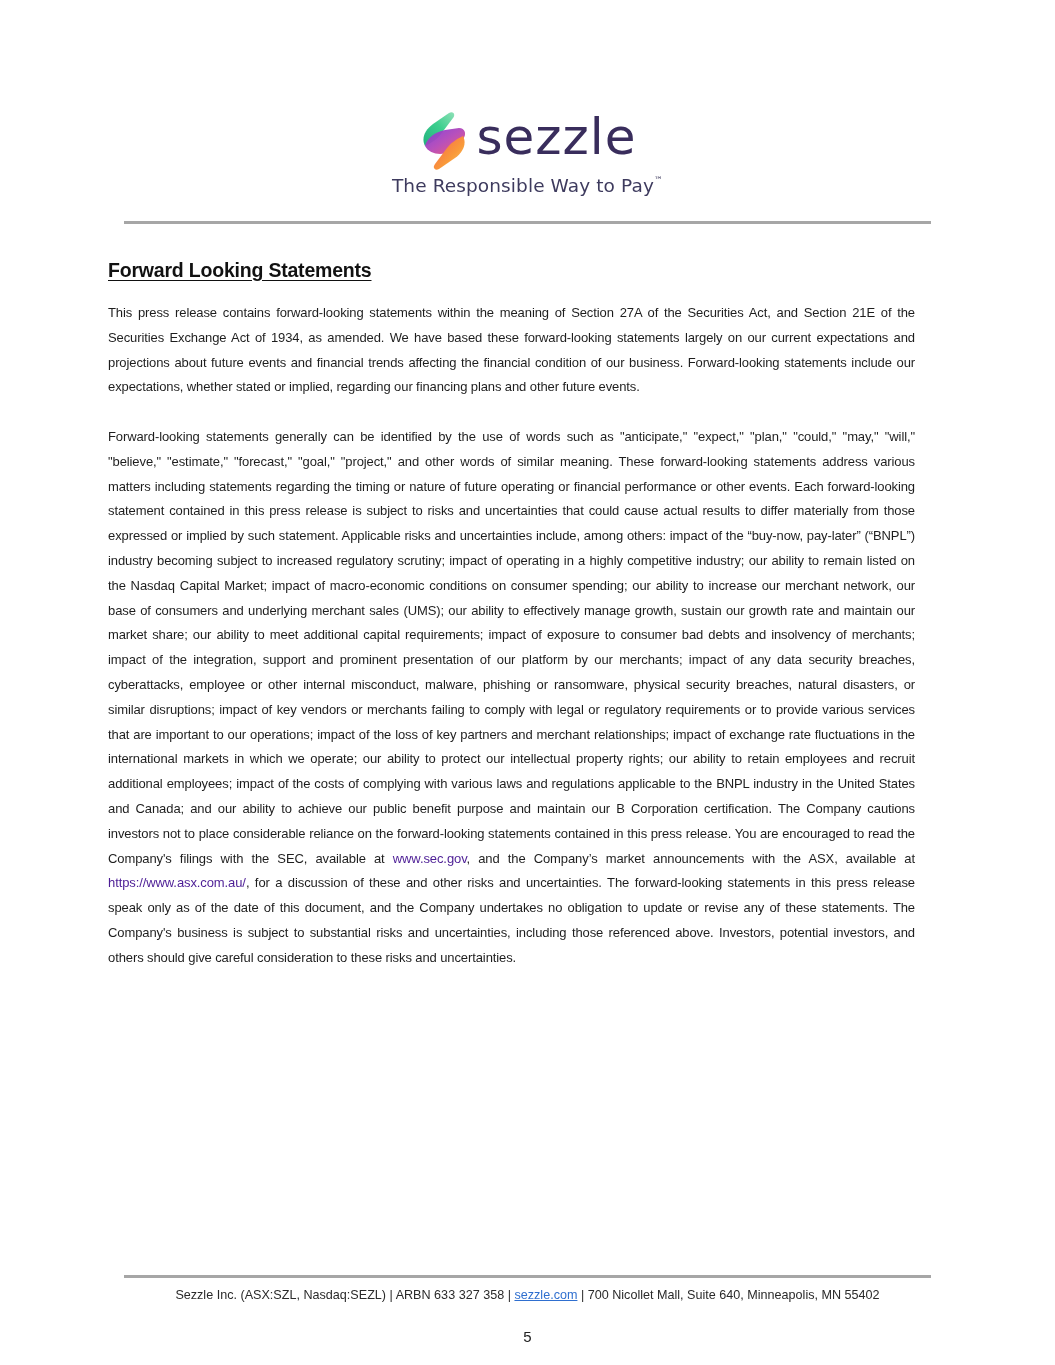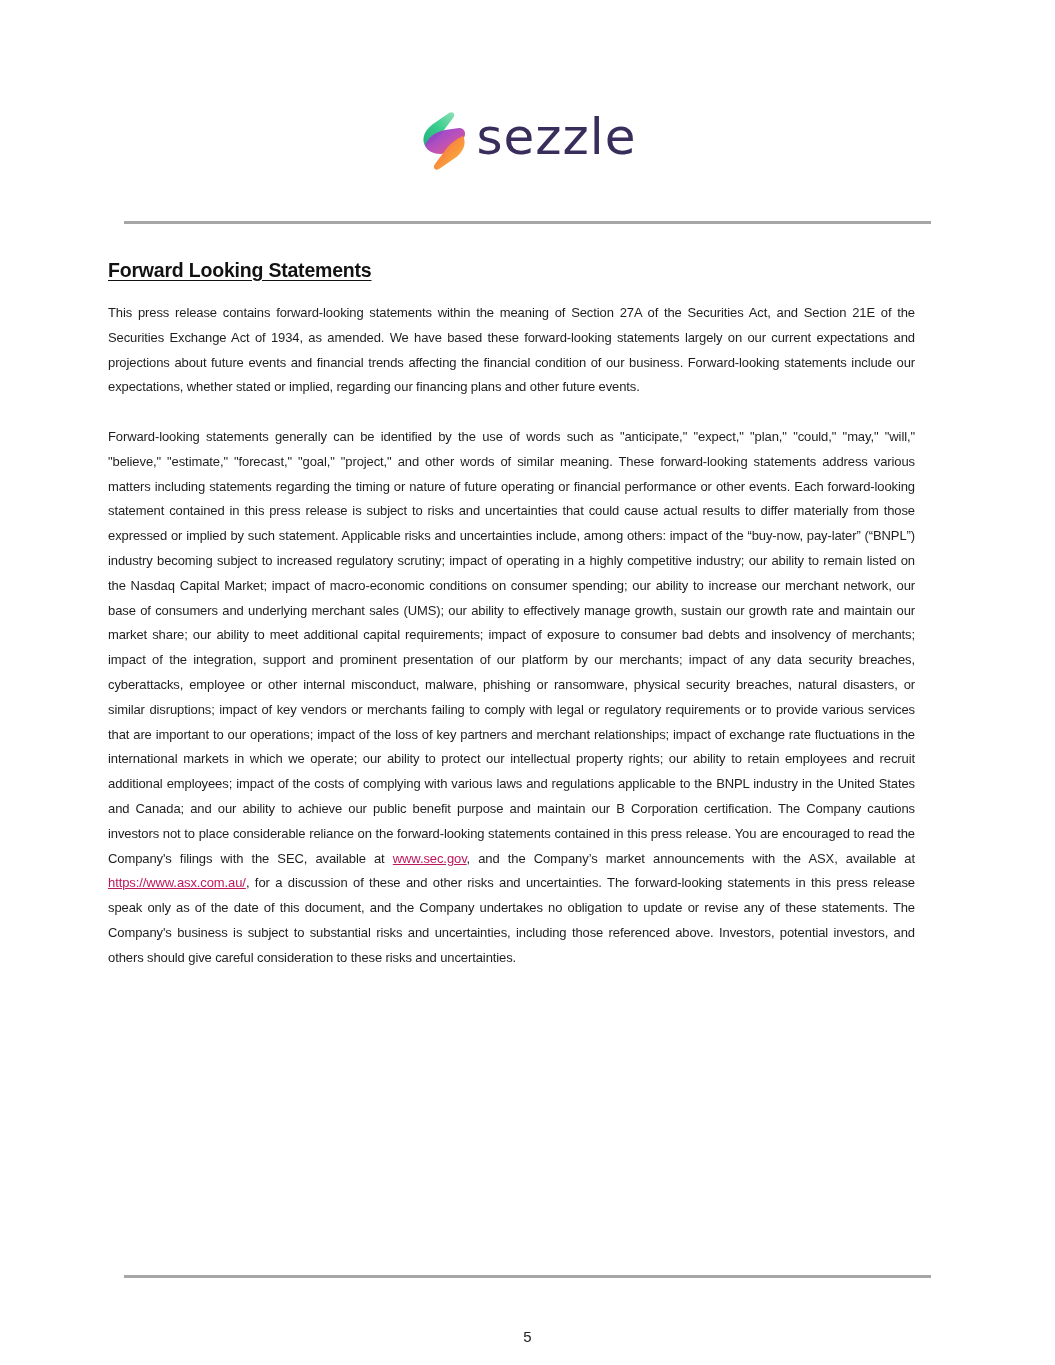--- a/index.html
+++ b/index.html
@@ -98,22 +98,21 @@
       line-height: 24.8px;
       text-align: justify;
       margin: 0;
       color: #1e1e1e;
       letter-spacing: -0.1px;
     }
     .para + .para {
       margin-top: 24.8px;
     }
     a.link {
-      color: #be185d;
-      text-decoration: underline;
+      color: #4c1d95;
     }
 
     
     .footer-text {
       position: absolute;
       left: 0;
       top: 1240px;
       width: 1055px;
       text-align: center;
       font-size: 12.6px;
@@ -161,28 +160,30 @@
 
         <path d="M6 34 C2 26 6 18 14 12 L30 1 C34 -1 37 2 34 6 L22 22 C18 27 14 30 6 34 Z" fill="url(#gTop)"></path>
 
         <path d="M6 34 C8 26 16 20 26 18 L40 16 C46 16 48 22 44 27 L30 40 C22 44 10 42 6 34 Z" fill="url(#gMid)" opacity="0.95"></path>
 
         <path d="M44 24 C48 32 44 40 36 46 L20 57 C16 59 13 56 16 52 L28 36 C32 31 36 28 44 24 Z" fill="url(#gBot)"></path>
       </svg>
       <span class="wordmark">sezzle</span>
     </div>
   </div>
+  <div class="tagline"><span>The Responsible Way to Pay</span><sup>™</sup></div>
 
   <div class="rule top"></div>
 
   <div class="content">
     <h2 class="section-title">Forward Looking Statements</h2>
 
     <p class="para">This press release contains forward-looking statements within the meaning of Section 27A of the Securities Act, and Section 21E of the Securities Exchange Act of 1934, as amended. We have based these forward-looking statements largely on our current expectations and projections about future events and financial trends affecting the financial condition of our business. Forward-looking statements include our expectations, whether stated or implied, regarding our financing plans and other future events.</p>
 
     <p class="para"><span>Forward-looking statements generally can be identified by the use of words such as "anticipate," "expect," "plan," "could," "may," "will," "believe," "estimate," "forecast," "goal," "project," and other words of similar meaning. These forward-looking statements address various matters including statements regarding the timing or nature of future operating or financial performance or other events. Each forward-looking statement contained in this press release is subject to risks and uncertainties that could cause actual results to differ materially from those expressed or implied by such statement. Applicable risks and uncertainties include, among others: impact of the “buy-now, pay-later” (“BNPL”) industry becoming subject to increased regulatory scrutiny; impact of operating in a highly competitive industry; our ability to remain listed on the Nasdaq Capital Market; impact of macro-economic conditions on consumer spending; our ability to increase our merchant network, our base of consumers and underlying merchant sales (UMS); our ability to effectively manage growth, sustain our growth rate and maintain our market share; our ability to meet additional capital requirements; impact of exposure to consumer bad debts and insolvency of merchants; impact of the integration, support and prominent presentation of our platform by our merchants; impact of any data security breaches, cyberattacks, employee or other internal misconduct, malware, phishing or ransomware, physical security breaches, natural disasters, or similar disruptions; impact of key vendors or merchants failing to comply with legal or regulatory requirements or to provide various services that are important to our operations; impact of the loss of key partners and merchant relationships; impact of exchange rate fluctuations in the international markets in which we operate; our ability to protect our intellectual property rights; our ability to retain employees and recruit additional employees; impact of the costs of complying with various laws and regulations applicable to the BNPL industry in the United States and Canada; and our ability to achieve our public benefit purpose and maintain our B Corporation certification. The Company cautions investors not to place considerable reliance on the forward-looking statements contained in this press release. You are encouraged to read the Company's filings with the SEC, available at </span><a class="link">www.sec.gov</a><span>, and  the Company’s market announcements with the ASX, available at </span><a class="link">https://www.asx.com.au/</a><span>, for a discussion of these and other risks and uncertainties. The forward-looking statements in this press release speak only as of the date of this document, and the Company undertakes no obligation to update or revise any of these statements. The Company's business is subject to substantial risks and uncertainties, including those referenced above. Investors, potential investors, and others should give careful consideration to these risks and uncertainties.</span></p>
   </div>
 
   <div class="rule bottom"></div>
 
+  <div class="footer-text"><span>Sezzle Inc. (ASX:SZL, Nasdaq:SEZL) | ARBN 633 327 358 | </span><a>sezzle.com</a><span> | 700 Nicollet Mall, Suite 640, Minneapolis, MN 55402</span></div>
 
   <div class="page-number">5</div>
 </div>
 
 </body></html>

